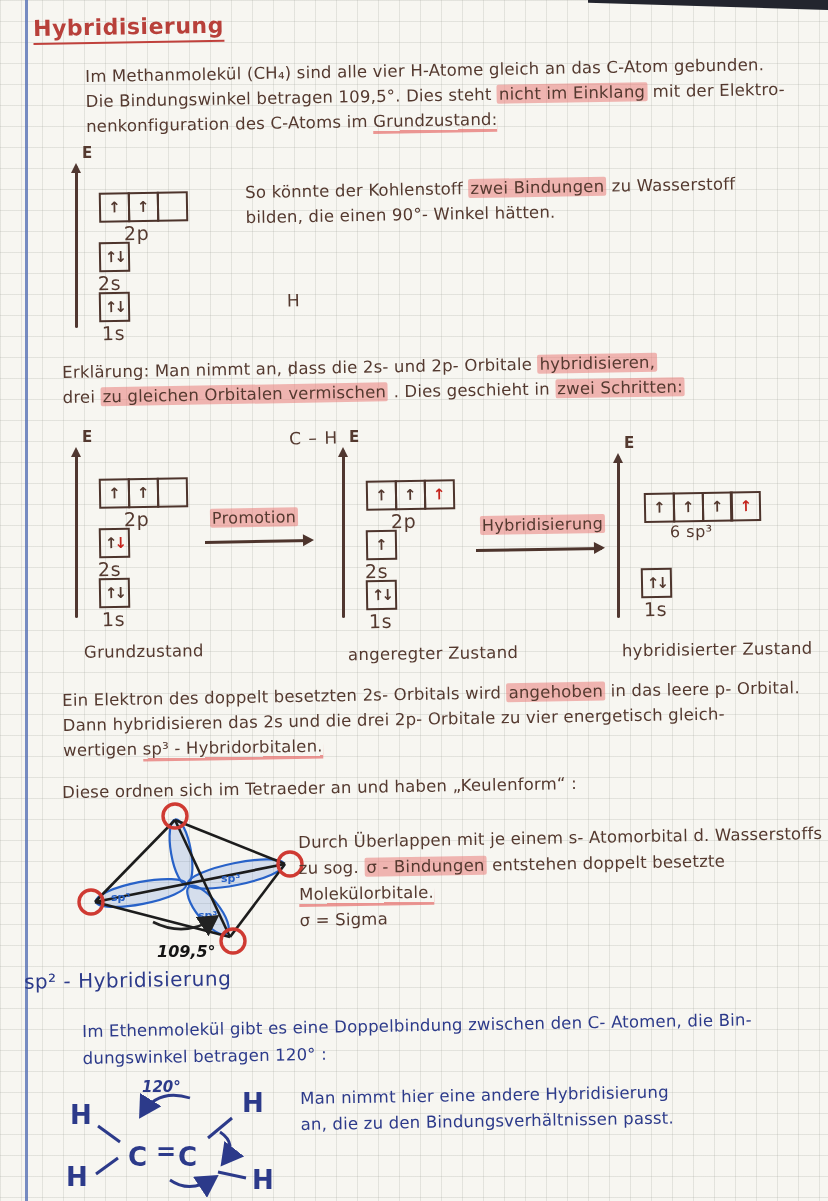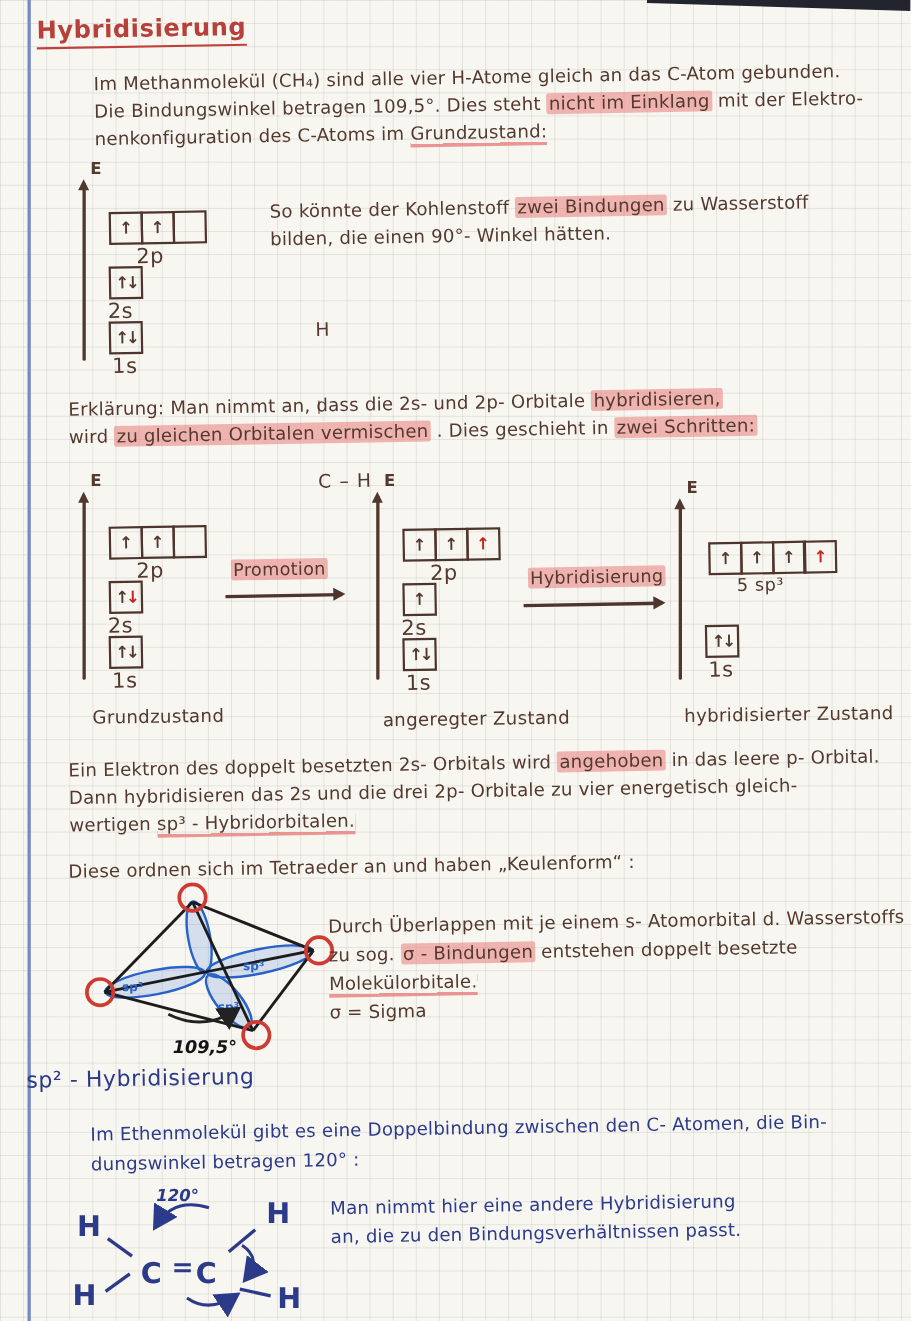--- a/index.html
+++ b/index.html
@@ -102,21 +102,21 @@
   </div>
 
   <div class="abs frag" style="left:288px;top:243px;">
     <div>H</div>
     <div style="font-size:12px;">|</div>
     <div>C – H</div>
   </div>
 
   <div class="abs para" style="left:62px;top:360px;">
     <div><span>Erklärung: Man nimmt an, dass die 2s- und 2p- Orbitale </span><span class="hl">hybridisieren,</span></div>
-    <div><span>wird </span><span class="hl">zu gleichen Orbitalen vermischen</span><span> . Dies geschieht in </span><span class="hl">zwei Schritten:</span></div>
+    <div><span>drei </span><span class="hl">zu gleichen Orbitalen vermischen</span><span> . Dies geschieht in </span><span class="hl">zwei Schritten:</span></div>
   </div>
 
   <div class="diag" style="left:66px;top:428px;width:210px;height:200px;">
     <div class="axis-e" style="left:16px;top:0px;">E</div>
     <div class="axis" style="left:9px;top:22px;height:168px;"></div>
     <div class="obox" style="left:33px;top:50px;">
       <span class="ocell">
           <span>↑</span>
         </span>
       <span class="ocell">
@@ -187,21 +187,21 @@
       <span class="ocell">
           <span>↑</span>
         </span>
       <span class="ocell">
           <span>↑</span>
         </span>
       <span class="ocell">
           <span class="rg">↑</span>
         </span>
     </div>
-    <div class="olabel" style="left:62px;top:94px;font-size:16px;">5 sp³</div>
+    <div class="olabel" style="left:62px;top:94px;font-size:16px;">6 sp³</div>
     <div class="obox pair" style="left:33px;top:140px;">
       <span class="ocell">
           <span>↑</span>
           <span>↓</span>
         </span>
     </div>
     <div class="olabel" style="left:36px;top:170px;">1s</div>
   </div>
 
   <div class="abs caption" style="left:84px;top:642px;">Grundzustand</div>

